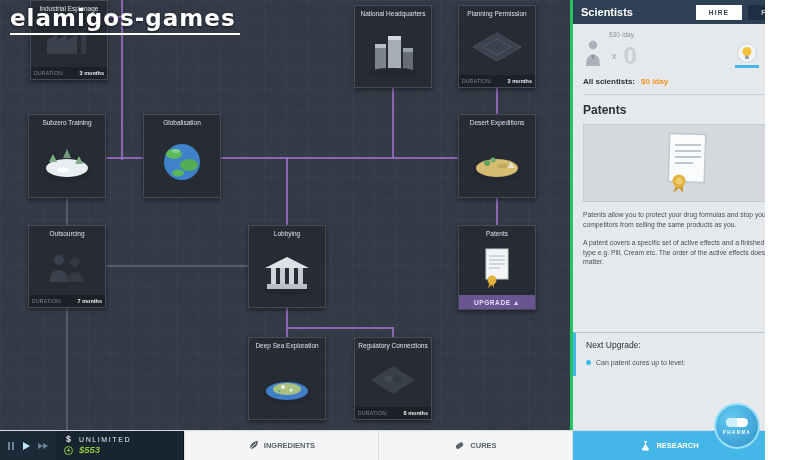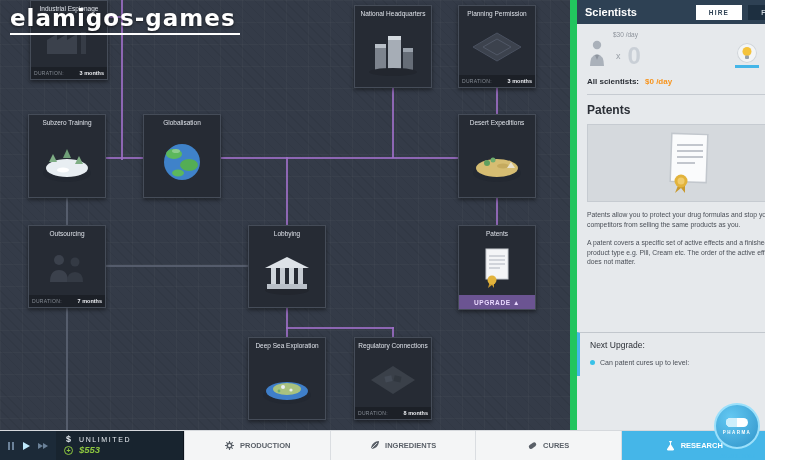--- a/index.html
+++ b/index.html
@@ -27,21 +27,21 @@
   .node-duration .dl { font-size:5px; color:#858b94; letter-spacing:.3px; }
   .node-duration .dv { font-size:5.5px; color:#eceef2; font-weight:bold; }
   .node-upgrade { height:14px; background:#6b5492; color:#ead9ff; font-size:6.5px; font-weight:bold;
     display:flex; align-items:center; justify-content:center; letter-spacing:.6px; cursor:pointer; }
 
   .watermark { position:absolute; left:10px; top:5px; z-index:4; font-family:"DejaVu Sans", sans-serif;
     font-size:23px; font-weight:bold; color:#fff; letter-spacing:1px;
     border-bottom:2px solid #fff; padding:0 4px 2px 0; text-shadow:0 1px 3px rgba(0,0,0,.6); }
 
   
-  #sidebar { position:absolute; left:570px; top:0; width:230px; height:430px; background:#e6e9ec; border-left:7px solid #22c55e; }
+  #sidebar { position:absolute; left:570px; top:0; width:230px; height:430px; background:#e6e9ec; border-left:3px solid #22c55e; }
   .sb-header { height:24px; background:#2e4154; display:flex; align-items:center; }
   .sb-title { flex:1; padding-left:8px; font-size:11px; font-weight:bold; color:#fff; }
   .sb-btn { width:46px; height:15px; font-size:6.5px; font-weight:bold; letter-spacing:1.2px;
     display:flex; align-items:center; justify-content:center; margin-right:6px; cursor:pointer; }
   .sb-btn.hire { background:#ffffff; color:#2e4154; }
   .sb-btn.fire { background:#1d2f40; color:#cfd6dd; }
 
   .sb-content { padding:5px 10px 0; }
   .rate { font-size:6.5px; color:#8d939b; margin:2px 0 2px 26px; }
   .counters { display:flex; align-items:center; margin:2px 0 6px; }
@@ -385,29 +385,20 @@
       </div>
       <div class="mrow">
         <span class="plus-circle">+</span>
         <span class="balance">$553</span>
       </div>
     </div>
 
     <div class="tabs">
       <div class="tab">
         <svg width="11" height="11" viewBox="0 0 11 11">
-            <g stroke="currentColor" fill="none">
-              <circle cx="5.5" cy="5.5" r="2.2" stroke-width="1.4"></circle>
-              <path d="M5.5,1v2 M5.5,8v2 M1,5.5h2 M8,5.5h2 M2.3,2.3l1.4,1.4 M7.3,7.3l1.4,1.4 M7.3,3.7l1.4,-1.4 M2.3,8.7l1.4,-1.4" stroke-width="1.1"></path>
-            </g>
-          </svg>
-        <span>PRODUCTION</span>
-      </div>
-      <div class="tab">
-        <svg width="11" height="11" viewBox="0 0 11 11">
             <path d="M2,9 C2,4 6,1 10,1 C10,6 6,9 2,9 Z" fill="currentColor"></path>
             <path d="M2,9 Q5,6 8,3" stroke="#f4f5f6" stroke-width=".8" fill="none"></path>
           </svg>
         <span>INGREDIENTS</span>
       </div>
       <div class="tab">
         <svg width="11" height="11" viewBox="0 0 11 11">
             <g transform="rotate(-35 5.5 5.5)">
               <rect x="1.5" y="3.5" width="8" height="4.2" rx="2.1" fill="currentColor"></rect>
               <rect x="1.5" y="3.5" width="4" height="4.2" rx="2.1" fill="currentColor" opacity=".45"></rect>

